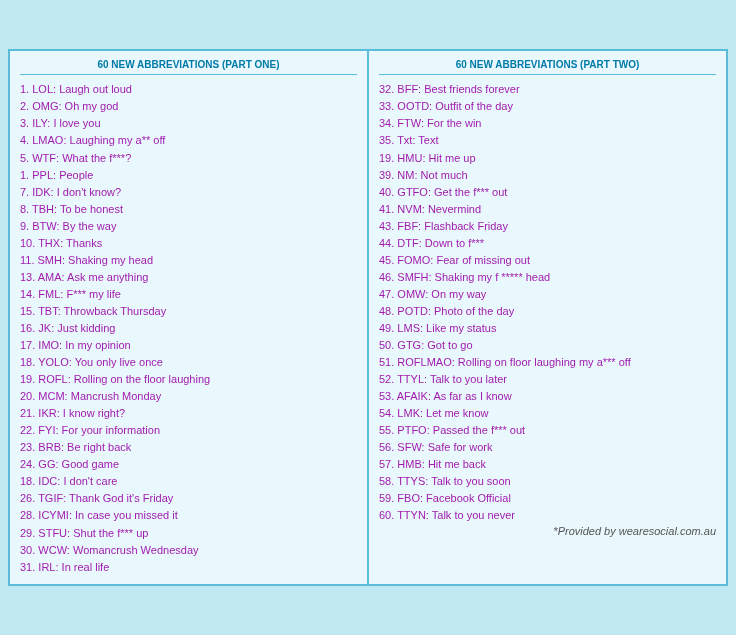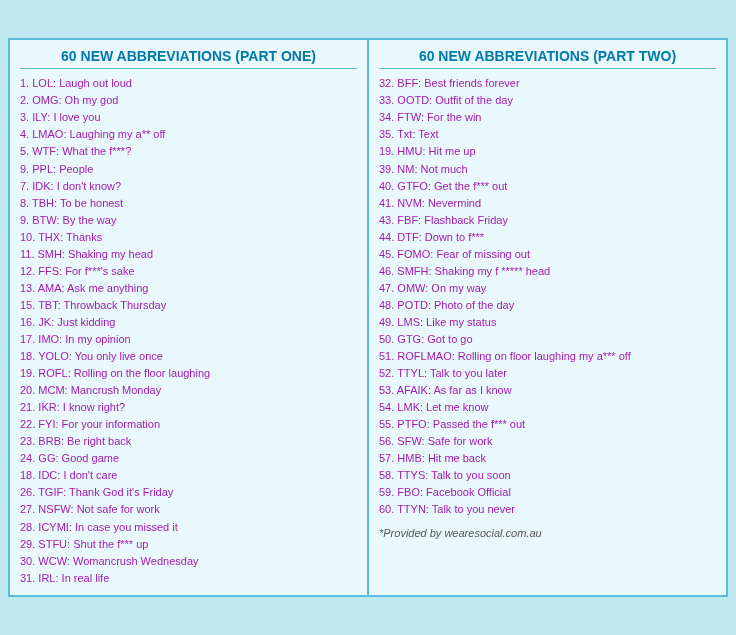--- a/index.html
+++ b/index.html
@@ -26,76 +26,76 @@
     .column {
       flex: 1;
       padding: 8px 10px;
       background: #e8f8fc;
     }
     .column:first-child {
       border-right: 2px solid #5abcd8;
     }
     .col-header {
       font-weight: bold;
-      font-size: 14px;
+      font-size: 10px;
       color: #007aaa;
       text-transform: uppercase;
       margin-bottom: 6px;
       text-align: center;
       border-bottom: 1px solid #5abcd8;
       padding-bottom: 4px;
     }
     .abbr-list {
       list-style: none;
     }
     .abbr-list li {
       line-height: 1.55;
       font-size: 11px;
       color: #a21caf;
     }
     .footnote {
       font-size: 11px;
       color: #555;
-      margin-top: 8px;
+      margin-top: 0;
       font-style: italic;
+      text-align: right;
     }
   </style>
 </head>
 <body>
 
 <div class="container">
   <div class="column">
     <div class="col-header">60 NEW ABBREVIATIONS (Part one)</div>
     <ul class="abbr-list">
     <li>1. LOL: Laugh out loud</li>
         <li>2. OMG: Oh my god</li>
         <li>3. ILY: I love you</li>
         <li>4. LMAO: Laughing my a** off</li>
         <li>5. WTF: What the f***?</li>
-        <li>9. PPL: People</li>
+        <li>1. PPL: People</li>
         <li>7. IDK: I don't know?</li>
         <li>8. TBH: To be honest</li>
         <li>9. BTW: By the way</li>
         <li>10. THX: Thanks</li>
         <li>11. SMH: Shaking my head</li>
-        <li>12. FFS: For f***'s sake</li>
         <li>13. AMA: Ask me anything</li>
+        <li>14. FML: F*** my life</li>
         <li>15. TBT: Throwback Thursday</li>
         <li>16. JK: Just kidding</li>
         <li>17. IMO: In my opinion</li>
         <li>18. YOLO: You only live once</li>
         <li>19. ROFL: Rolling on the floor laughing</li>
         <li>20. MCM: Mancrush Monday</li>
         <li>21. IKR: I know right?</li>
         <li>22. FYI: For your information</li>
         <li>23. BRB: Be right back</li>
         <li>24. GG: Good game</li>
         <li>18. IDC: I don't care</li>
         <li>26. TGIF: Thank God it's Friday</li>
-        <li>27. NSFW: Not safe for work</li>
         <li>28. ICYMI: In case you missed it</li>
         <li>29. STFU: Shut the f*** up</li>
         <li>30. WCW: Womancrush Wednesday</li>
         <li>31. IRL: In real life</li>
       </ul>
   </div>
   <div class="column">
     <div class="col-header">60 NEW ABBREVIATIONS (Part two)</div>
     <ul class="abbr-list">
     <li>32. BFF: Best friends forever</li>

